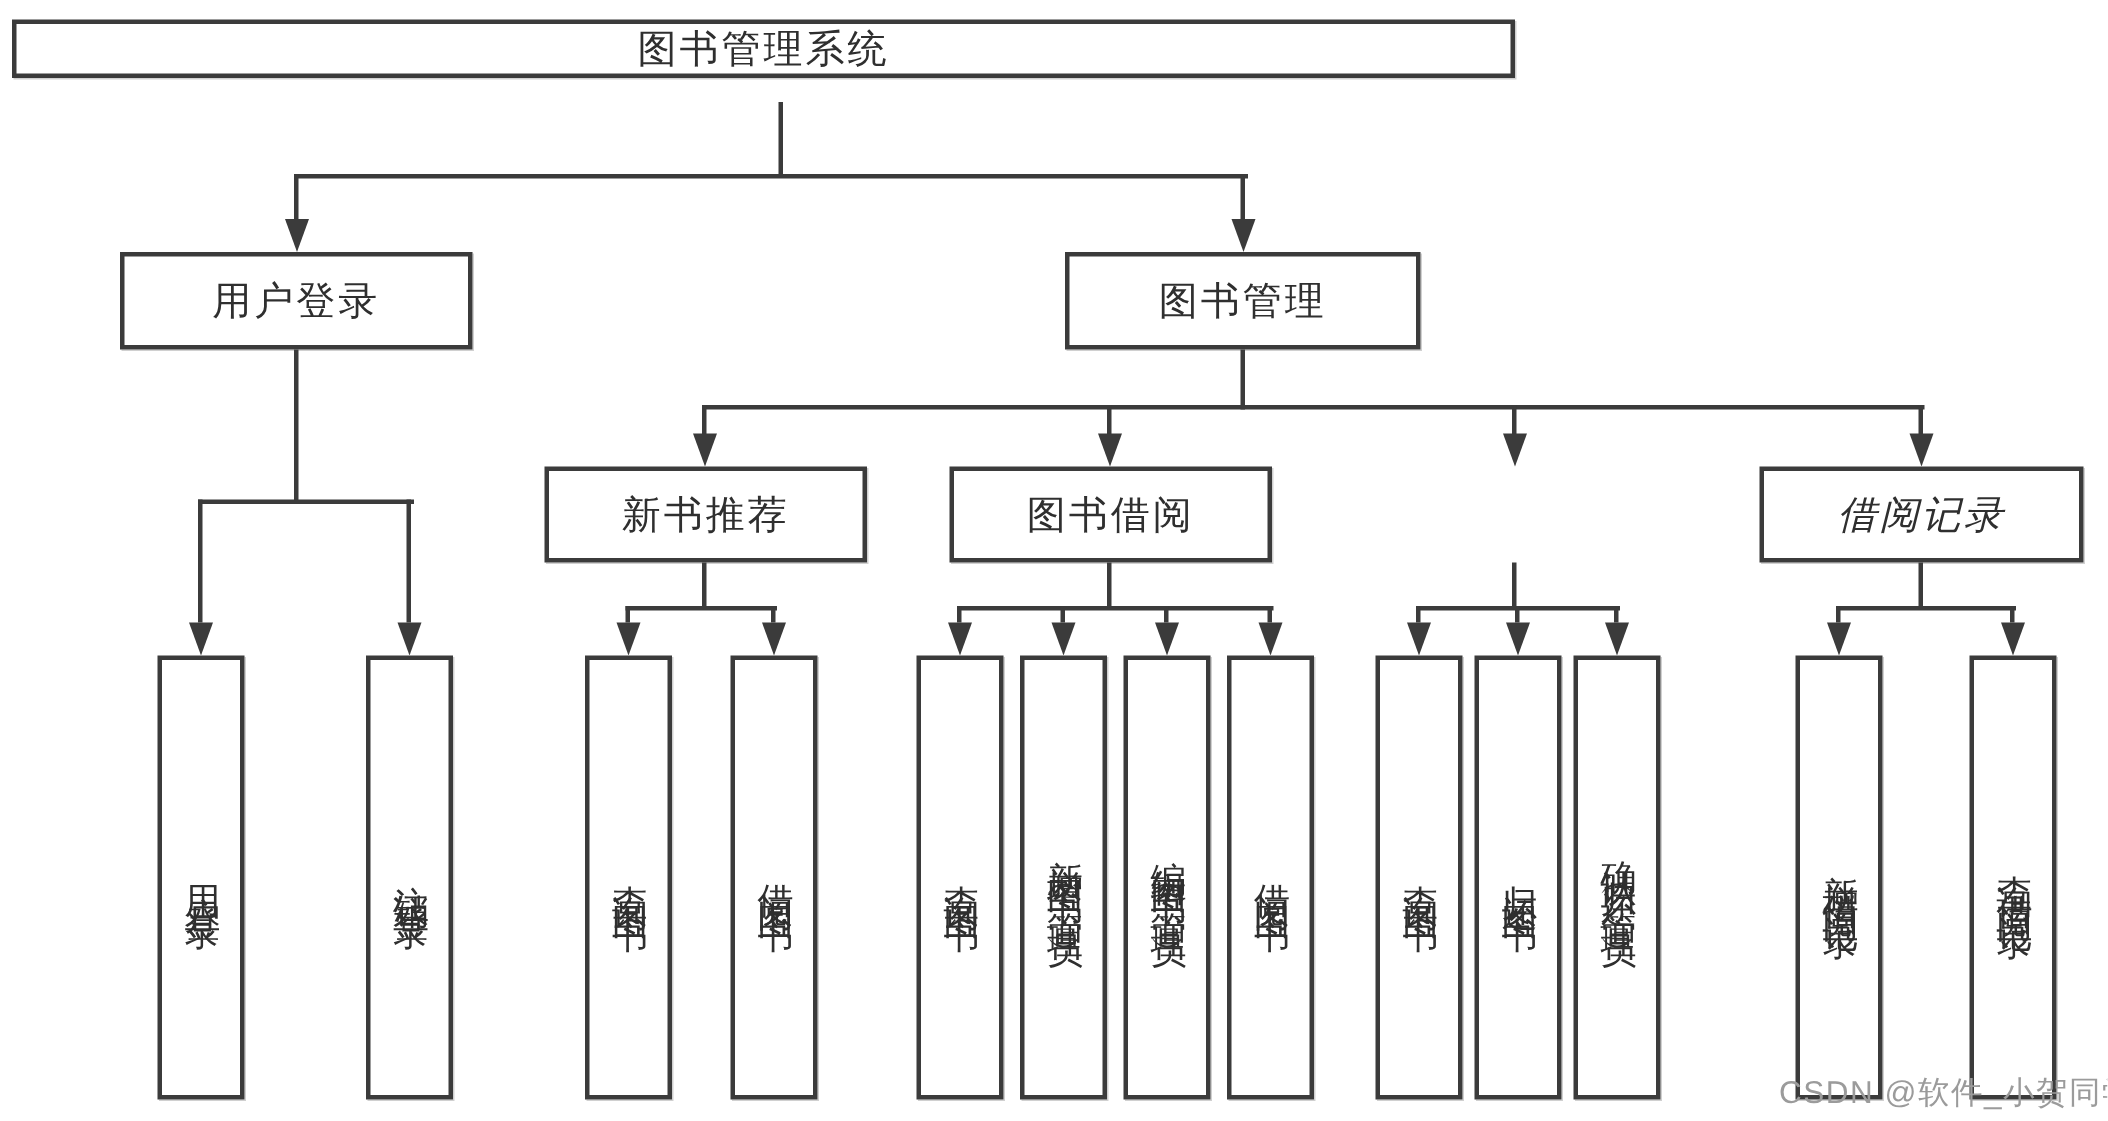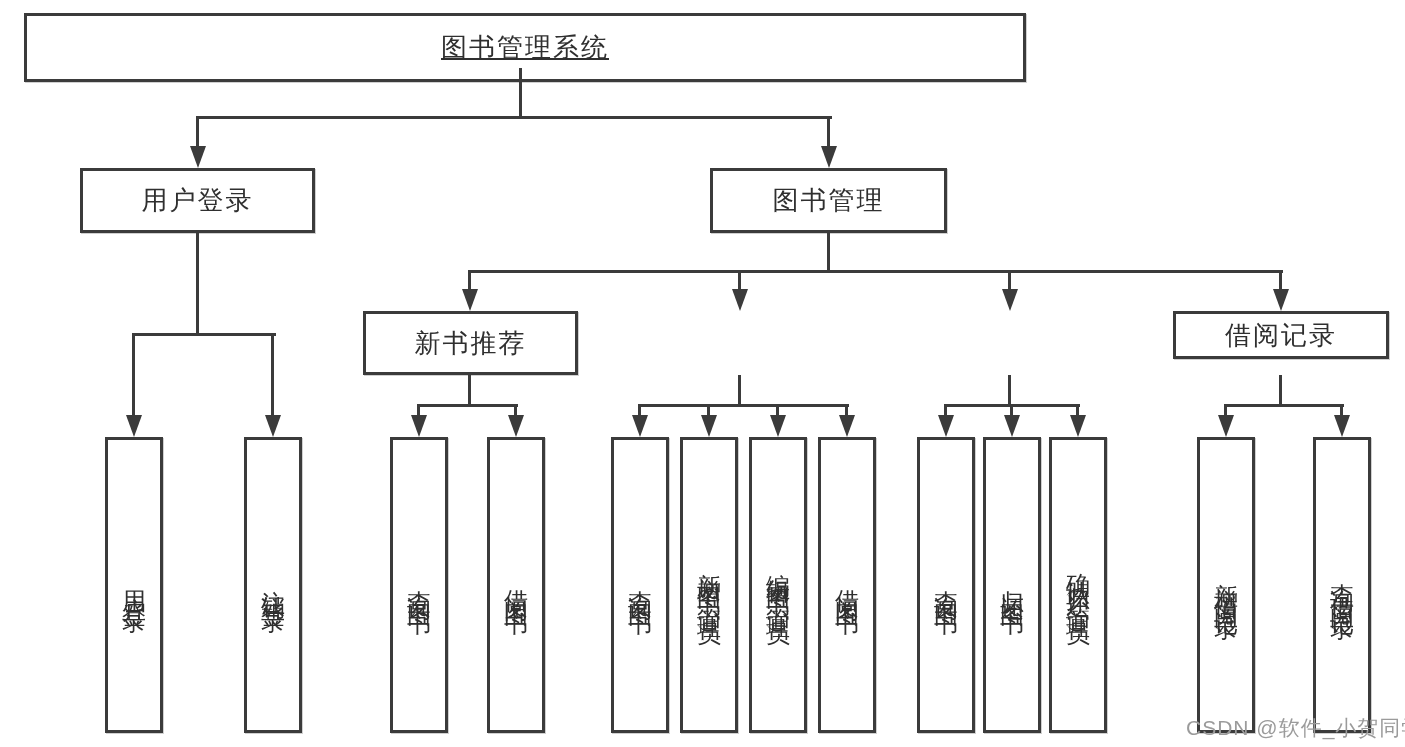--- a/index.html
+++ b/index.html
@@ -27,21 +27,21 @@
   .watermark {
     position:absolute; left:1186px; top:714px;
     font-size:21px; color:#9b9b9b; letter-spacing:1px; white-space:nowrap;
   }
 </style>
 </head>
 <body>
 
 <div class="canvas">
 
-  <div class="node hnode" style="left:24px;top:13px;width:1002px;height:69px;text-decoration:underline;">
+  <div class="node hnode" style="left:8px;top:13px;width:1002px;height:39px;">
     <span>图书管理系统</span>
   </div>
 
   <div class="line" style="left:519px;top:68px;width:3px;height:50px;"></div>
   <div class="line" style="left:196px;top:116px;width:636px;height:3px;"></div>
   <div class="line" style="left:196px;top:116px;width:3px;height:32px;"></div>
   <div class="arrow" style="left:190px;top:146px;"></div>
   <div class="line" style="left:827px;top:116px;width:3px;height:32px;"></div>
   <div class="arrow" style="left:821px;top:146px;"></div>
 
@@ -66,21 +66,24 @@
   <div class="line" style="left:738px;top:270px;width:3px;height:21px;"></div>
   <div class="arrow" style="left:732px;top:289px;"></div>
   <div class="line" style="left:1008px;top:270px;width:3px;height:21px;"></div>
   <div class="arrow" style="left:1002px;top:289px;"></div>
   <div class="line" style="left:1279px;top:270px;width:3px;height:21px;"></div>
   <div class="arrow" style="left:1273px;top:289px;"></div>
 
   <div class="node hnode" style="left:363px;top:311px;width:215px;height:64px;text-align:center;">
     <span>新书推荐</span>
   </div>
-  <div class="node hnode" style="left:1173px;top:311px;width:216px;height:48px;">
+  <div class="node hnode" style="left:633px;top:311px;width:215px;height:64px;">
+    <span>图书借阅</span>
+  </div>
+  <div class="node hnode" style="left:1173px;top:311px;width:216px;height:64px;font-style:italic;">
     <span>借阅记录</span>
   </div>
 
   <div class="line" style="left:468px;top:375px;width:3px;height:31px;"></div>
   <div class="line" style="left:417px;top:404px;width:101px;height:3px;"></div>
   <div class="line" style="left:417px;top:404px;width:3px;height:11px;"></div>
   <div class="arrow" style="left:411px;top:415px;"></div>
   <div class="line" style="left:514px;top:404px;width:3px;height:11px;"></div>
   <div class="arrow" style="left:508px;top:415px;"></div>
 

